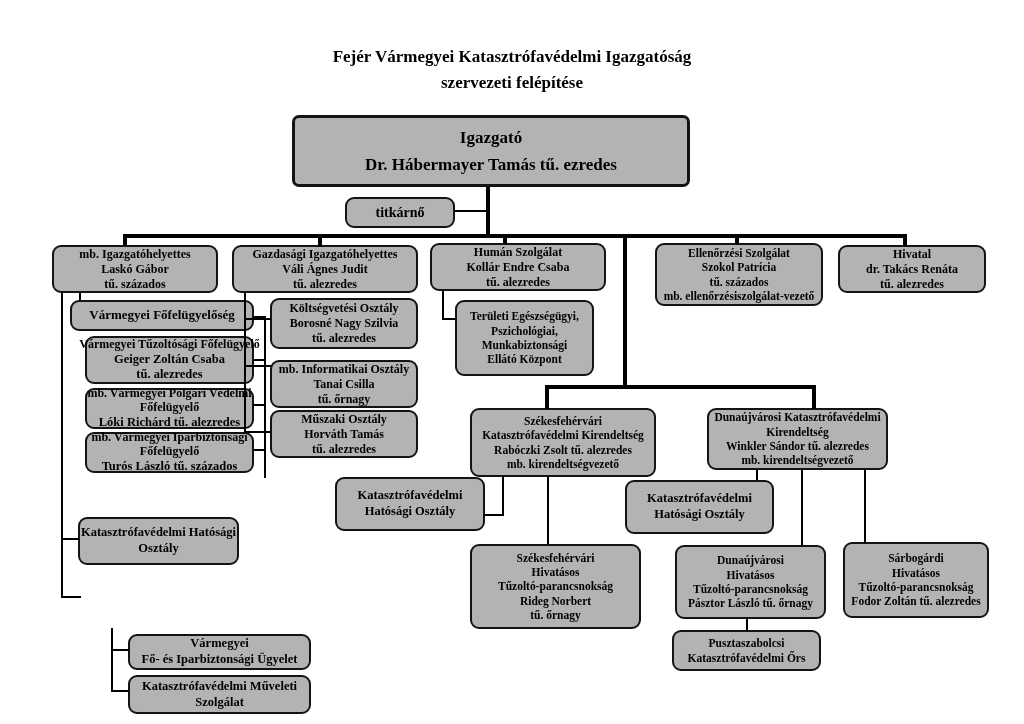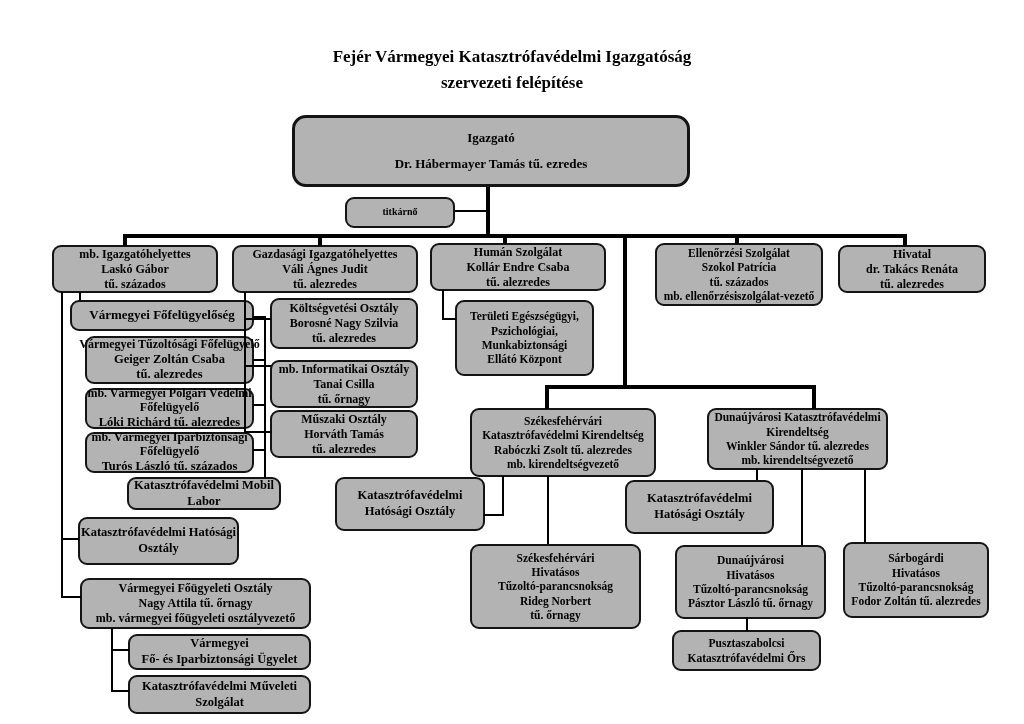--- a/index.html
+++ b/index.html
@@ -15,22 +15,22 @@
   }
   .bx{
     position:absolute;box-sizing:border-box;
     background:#b3b3b3;border:2px solid #141414;border-radius:9px;
     display:flex;flex-direction:column;align-items:center;justify-content:center;
     text-align:center;padding:2px 3px;font-size:12px;line-height:1.25;
   }
   .bx .bl{white-space:nowrap;}
   .bx .bl.sm{font-size:12px;line-height:1.15;}
   .ln{position:absolute;background:#000;}
-  #igazgato{font-size:13px;justify-content:space-evenly;border-width:3px;border-radius:14px;}
-  #titkarno{font-size:10px;}
+  #igazgato{font-size:17px;justify-content:space-evenly;border-width:3px;border-radius:7px;}
+  #titkarno{font-size:14px;}
   #fofelugyeloseg{font-size:13px;}
   #geiger,#loki,#turos{font-size:12.5px;line-height:1.2;}
   #mobil-labor,#hatosagi-megyei,#hatosagi-szfv,#hatosagi-duna,#muveletiranyito,#muveleti-szolgalat{font-size:12.5px;}
   #ellenorzesi,#teruleti,#szfv-kir,#duna-kir,#szfv-tuzolto,#duna-tuzolto,#sarbogardi,#pusztaszabolcsi{font-size:11.5px;}
 </style>
 </head>
 <body>
 
 <div class="stage">
 
@@ -85,32 +85,23 @@
   <div class="bx" id="loki" style="left:85px;top:388px;width:169px;height:41px">
       <div class="bl sm">mb. Vármegyei Polgári Védelmi</div>
       <div class="bl sm">Főfelügyelő</div>
       <div class="bl">Lóki Richárd tű. alezredes</div>
     </div>
   <div class="bx" id="turos" style="left:85px;top:432px;width:169px;height:41px">
       <div class="bl sm">mb. Vármegyei Iparbiztonsági</div>
       <div class="bl sm">Főfelügyelő</div>
       <div class="bl">Turós László tű. százados</div>
     </div>
-  <div class="bx" id="mobil-labor" style="left:127px;top:477px;width:154px;height:33px">
-      <div class="bl">Katasztrófavédelmi Mobil</div>
-      <div class="bl">Labor</div>
-    </div>
   <div class="bx" id="hatosagi-megyei" style="left:78px;top:517px;width:161px;height:48px">
       <div class="bl">Katasztrófavédelmi Hatósági</div>
       <div class="bl">Osztály</div>
-    </div>
-  <div class="bx" style="left:80px;top:578px;width:231px;height:51px">
-      <div class="bl">Vármegyei Főügyeleti Osztály</div>
-      <div class="bl">Nagy Attila tű. őrnagy</div>
-      <div class="bl">mb. vármegyei főügyeleti osztályvezető</div>
     </div>
   <div class="bx" id="muveletiranyito" style="left:128px;top:634px;width:183px;height:36px">
       <div class="bl">Vármegyei</div>
       <div class="bl">Fő- és Iparbiztonsági Ügyelet</div>
     </div>
   <div class="bx" id="muveleti-szolgalat" style="left:128px;top:675px;width:183px;height:39px">
       <div class="bl">Katasztrófavédelmi Műveleti</div>
       <div class="bl">Szolgálat</div>
     </div>
 

